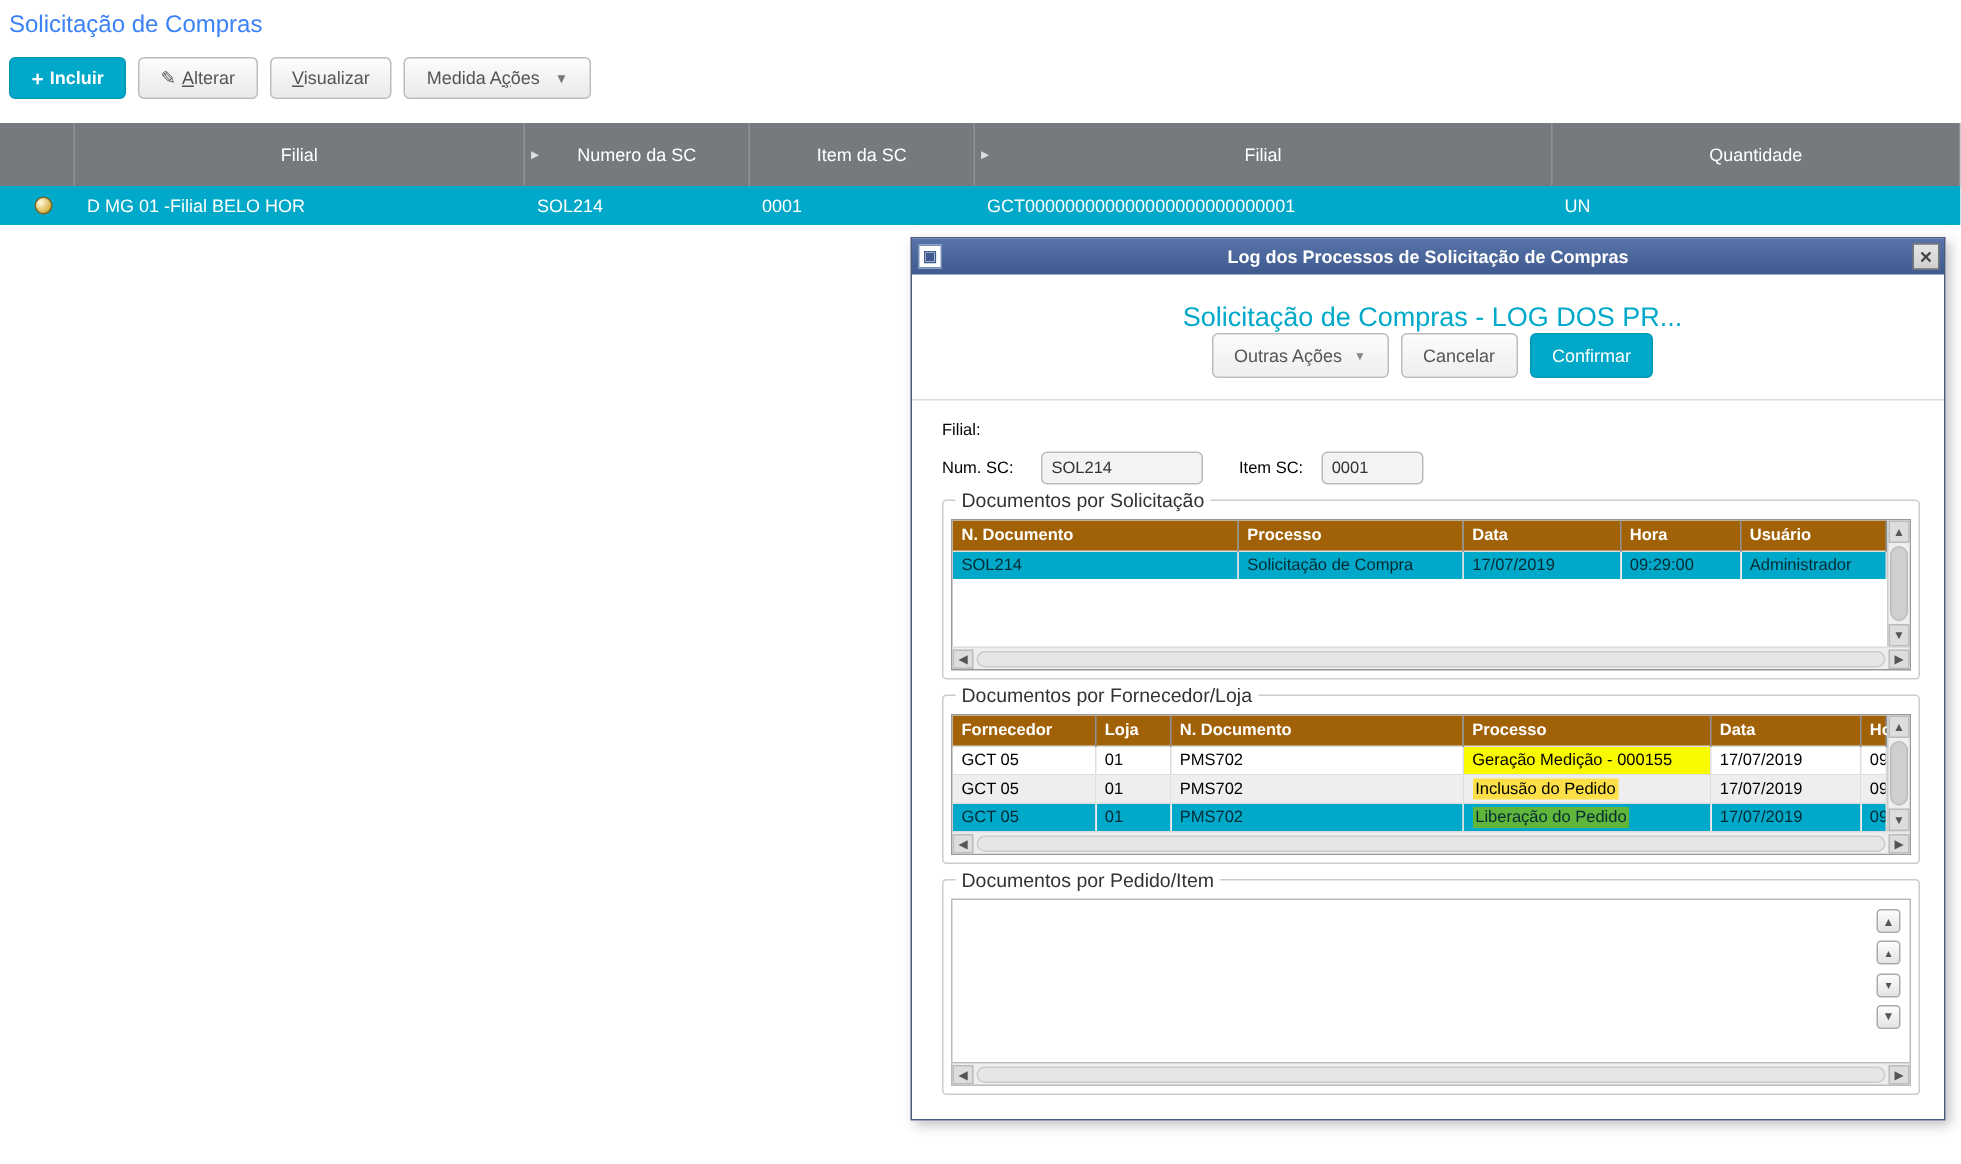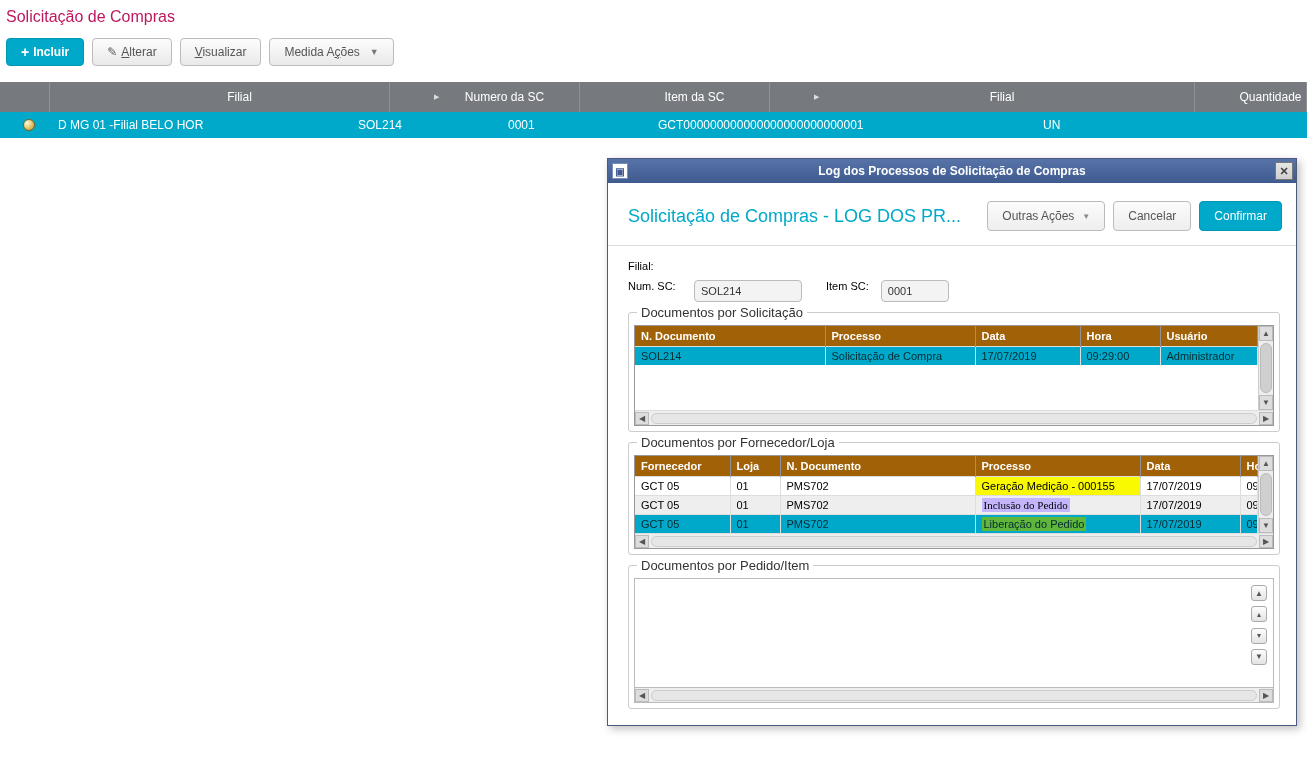--- a/index.html
+++ b/index.html
@@ -10,21 +10,21 @@
     color: #000;
     width: 1307px;
     height: 776px;
     overflow: hidden;
     position: relative;
   }
   .page-title {
     font-size: 16px;
     font-weight: 400;
     padding: 8px 6px 12px 6px;
-    color: #be185d;
+    color: #3b82f6;
   }
   .toolbar {
     display: flex;
     gap: 8px;
     padding: 0 6px 16px 6px;
   }
   .btn {
     height: 28px;
     padding: 0 14px;
     border-radius: 4px;
@@ -45,24 +45,23 @@
   }
   .btn .caret { font-size: 9px; color: #777; margin-left: 6px;}
   .btn .plus { font-weight: bold; font-size: 14px;}
   .btn .pencil { font-size: 12px;}
   .btn u { text-decoration: underline; }
   
   .grid-header {
     display: flex;
     background: #767a7f;
     color: #fff;
-    height: 30px;
+    height: 42px;
     align-items: stretch;
     font-size: 12px;
-    gap: 40px;
   }
   .gh-cell {
     border-right: 1px solid #8e9196;
     display: flex;
     align-items: center;
     justify-content: center;
     position: relative;
   }
   .gh-cell.small-arrow::before {
     content: "▶";
@@ -138,20 +137,21 @@
     font-size:11px;
     font-weight:bold;
     cursor:pointer;
   }
   .modal-head {
     display:flex;
     align-items:center;
     justify-content: space-between;
     padding: 18px 14px 14px 20px;
     border-bottom: 1px solid #ddd;
+    flex-direction: column;
   }
   .modal-head h2 {
     color: #00a9c9;
     font-size: 18px;
     font-weight: 400;
   }
   .modal-head .head-actions { display:flex; gap:8px; }
   .btn-lg {
     height: 30px;
     padding: 0 14px;
@@ -159,21 +159,21 @@
     border: 1px solid #bbb;
     background: linear-gradient(#fcfcfc,#eee);
     color: #555;
     font-size: 12px;
     cursor:pointer;
     display:inline-flex;align-items:center;gap:4px;
   }
   .btn-lg.primary { background:#00a9c9;border-color:#0098b5;color:#fff;}
   .btn-lg .caret { font-size:8px;color:#888;margin-left:4px;}
   .modal-body { padding: 14px 16px 16px 20px; }
-  .form-row { display:flex; align-items:flex-start; gap:12px; margin-bottom:8px; font-size:11px;}
+  .form-row { display:flex; align-items:center; gap:12px; margin-bottom:8px; font-size:11px;}
   .form-row label { min-width: 54px;}
   .form-row label.short { min-width: auto; margin-left: 12px;}
   .ro-input {
     height: 22px;
     border: 1px solid #bbb;
     border-radius: 4px;
     background: #f3f3f3;
     padding: 0 6px;
     display:flex;align-items:center;
     color:#333;
@@ -391,21 +391,21 @@
                 <td>01</td>
                 <td>PMS702</td>
                 <td class="hl-yellow">Geração Medição - 000155</td>
                 <td>17/07/2019</td>
                 <td>09:47</td>
               </tr>
               <tr class="row-gray">
                 <td>GCT 05</td>
                 <td>01</td>
                 <td>PMS702</td>
-                <td><span style="background:#c4b5fd;padding:1px 2px;font-family:Liberation Serif, serif;">Inclusão do Pedido</span></td>
+                <td><span style="background:#fde047;padding:1px 2px;">Inclusão do Pedido</span></td>
                 <td>17/07/2019</td>
                 <td>09:47</td>
               </tr>
               <tr class="row-teal">
                 <td>GCT 05</td>
                 <td>01</td>
                 <td>PMS702</td>
                 <td><span style="background:#5fb63b;padding:1px 2px;">Liberação do Pedido</span></td>
                 <td>17/07/2019</td>
                 <td>09:47</td>

